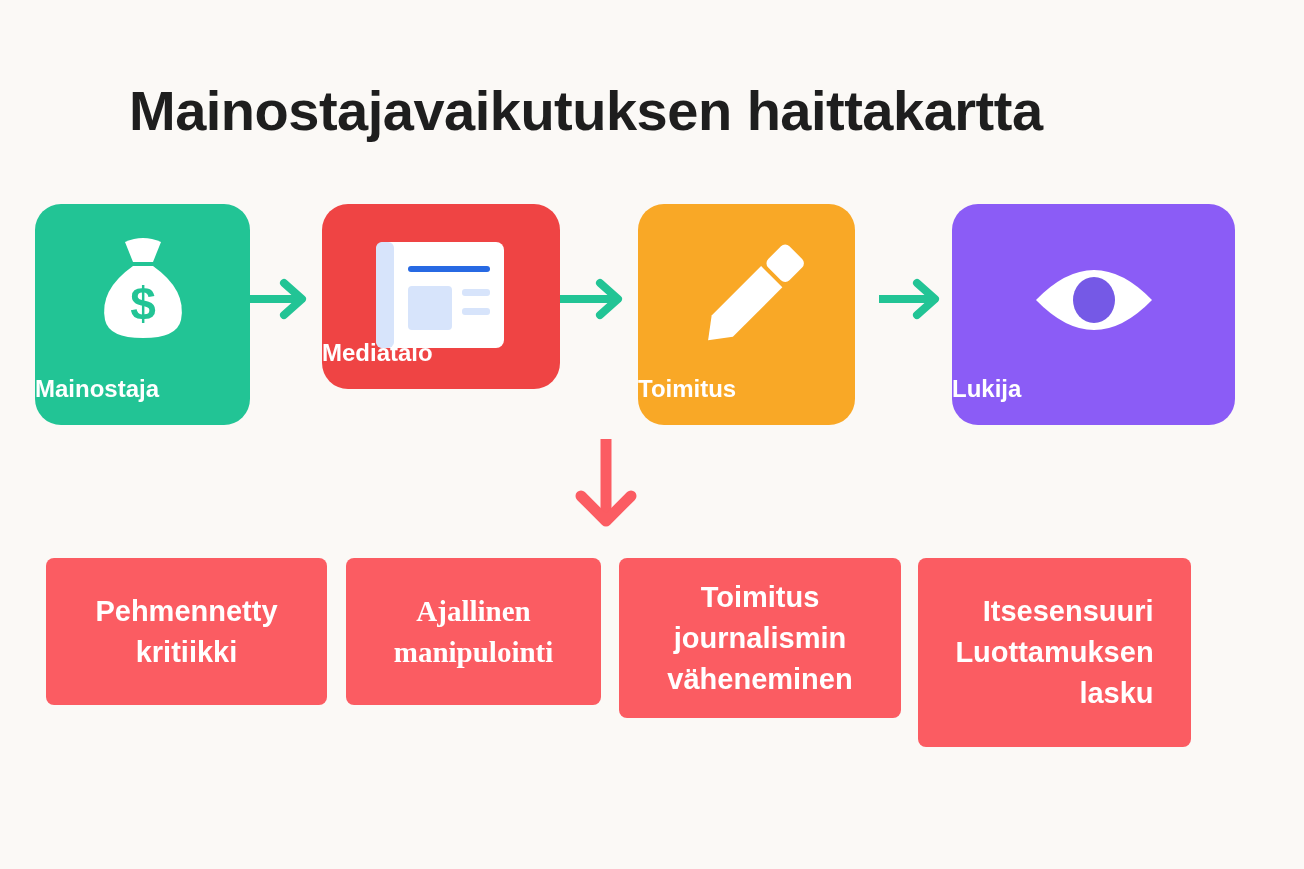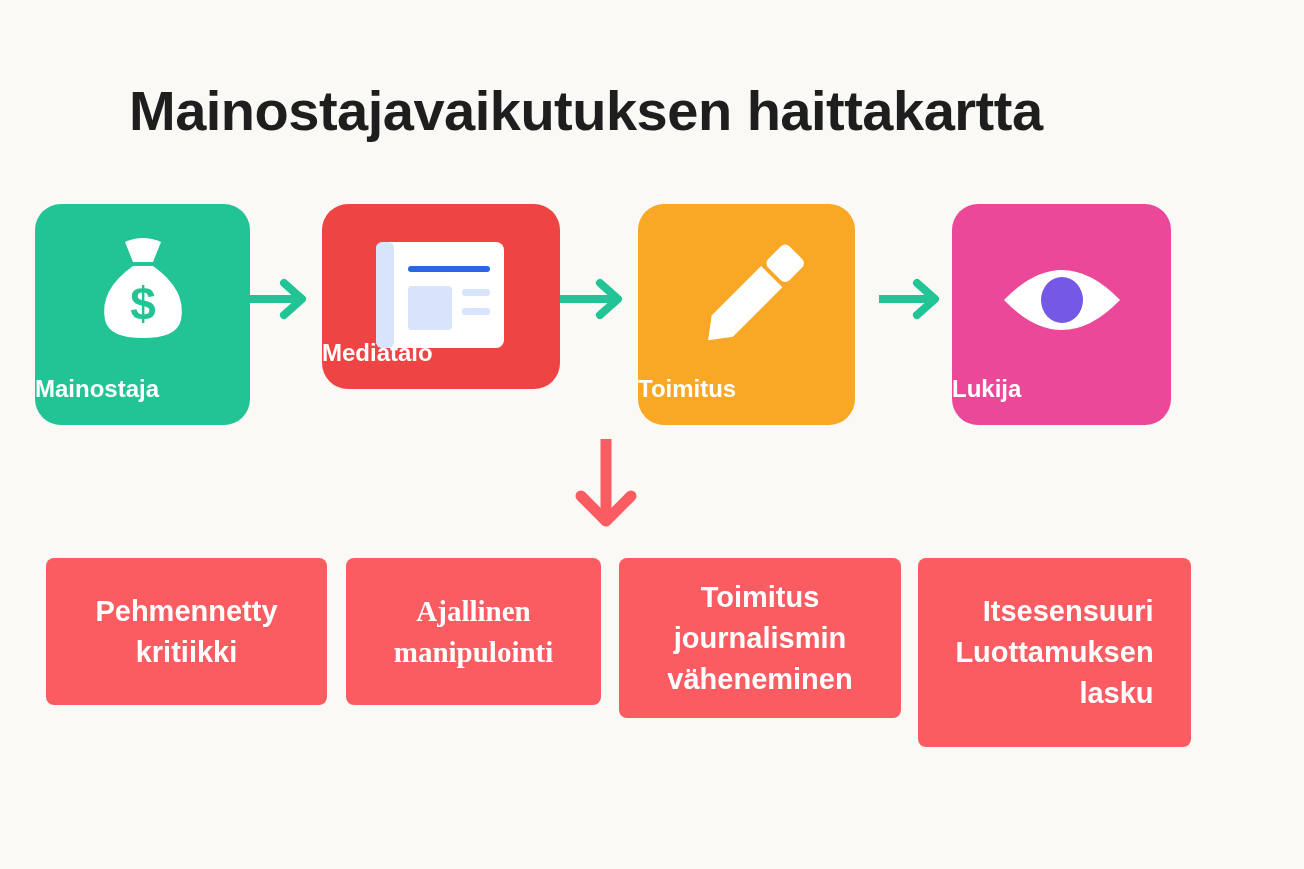--- a/index.html
+++ b/index.html
@@ -82,21 +82,21 @@
     </svg>
   </div>
   <div class="label">Toimitus</div>
 </div>
 
 <svg class="arrow" style="left:879px; top:276px;" width="62" height="46" viewBox="0 0 62 46">
   <line x1="0" y1="23" x2="54" y2="23" stroke="#22c495" stroke-width="8"></line>
   <polyline points="38,7 56,23 38,39" fill="none" stroke="#22c495" stroke-width="8" stroke-linecap="round" stroke-linejoin="round"></polyline>
 </svg>
 
-<div class="node" style="left:952px; top:204px; width:219px; height:221px; background:#ec4899;">
+<div class="node" style="left:952px; top:204px; width:283px; height:221px; background:#8b5cf6;">
   <div class="icon" style="top:56px;">
     <svg width="124" height="80" viewBox="0 0 124 80">
       <path d="M4 40 Q62 -20 120 40 Q62 100 4 40 Z" fill="#fff"></path>
       <ellipse cx="62" cy="40" rx="21" ry="23" fill="#7559e6"></ellipse>
     </svg>
   </div>
   <div class="label">Lukija</div>
 </div>
 
 <svg class="arrow" style="left:574px; top:437px;" width="64" height="92" viewBox="0 0 64 92">

